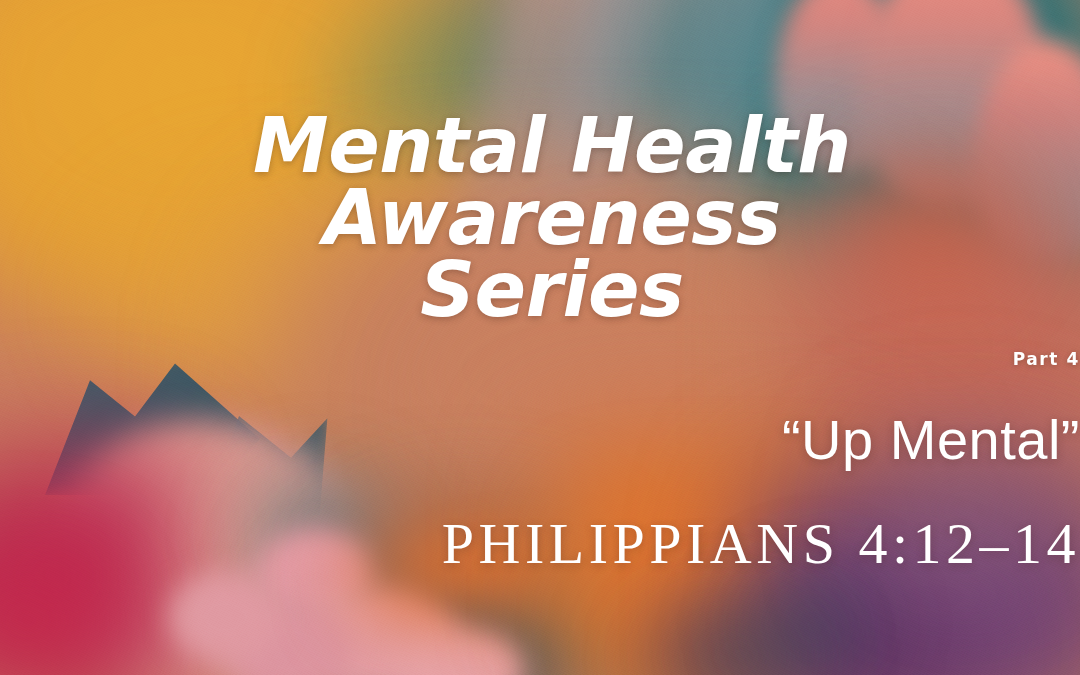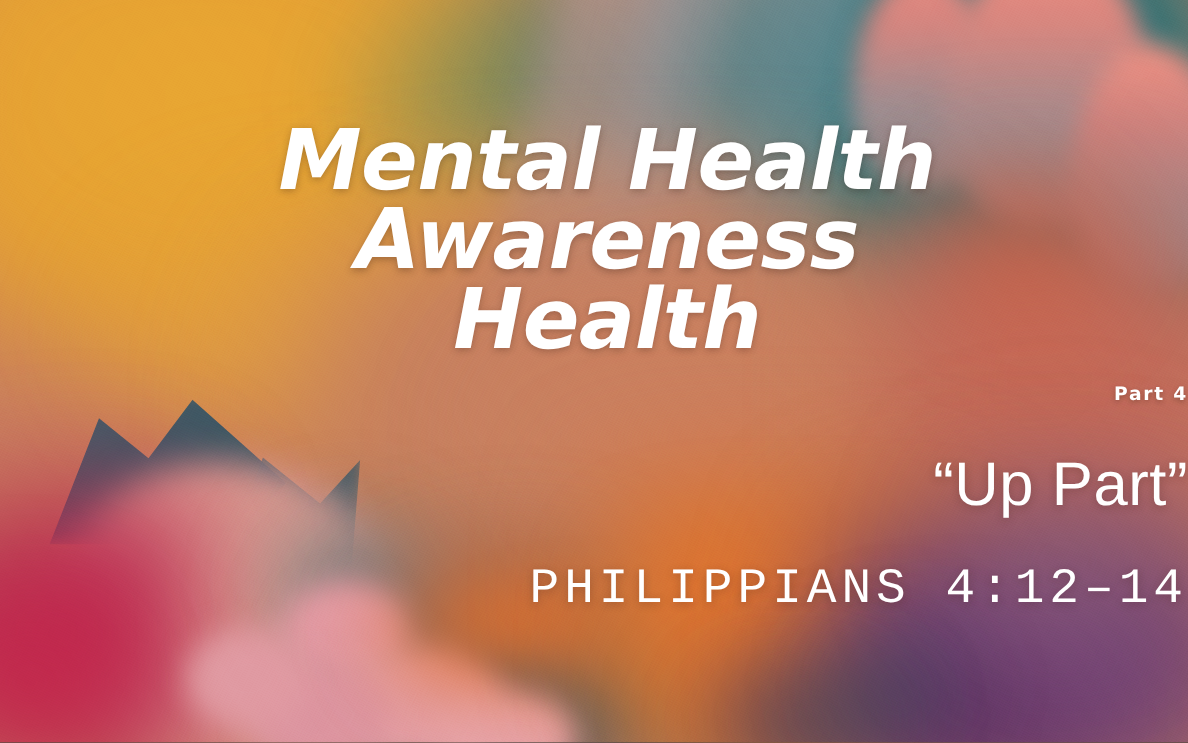--- a/index.html
+++ b/index.html
@@ -292,23 +292,23 @@
     font-family: "Liberation Sans", sans-serif;
     font-weight: 300;
     font-size: 56px;
     letter-spacing: 0.5px;
     text-shadow: 0 2px 8px rgba(60,30,20,0.28);
   }
 
   .ref {
     margin-top: 38px;
     color: #ffffff;
-    font-family: Liberation Mono, monospace;
+    font-family: Liberation Serif, serif;
     font-weight: 300;
-    font-size: 45px;
+    font-size: 58px;
     letter-spacing: 4.5px;
     text-shadow: 0 2px 8px rgba(60,30,20,0.28);
   }
 </style>
 </head>
 <body>
 
 <div id="slide">
 
   <div class="bg-layer">
@@ -368,23 +368,23 @@
     <div class="blob soft   b-greenBL"></div>
     <div class="blob soft   b-tealBR"></div>
 
     <div class="grain"></div>
   </div>
 
   <div class="content">
 
     <div class="title">
       <span>Mental Health Awareness</span>
-      <span class="ln2">Health</span>
+      <span class="ln2">Series</span>
     </div>
 
     <div class="part">Part 4</div>
 
-    <div class="quote">“Up Part”</div>
+    <div class="quote">“Up Mental”</div>
 
     <div class="ref">PHILIPPIANS 4:12–14</div>
 
   </div>
 </div>
 
 </body></html>

